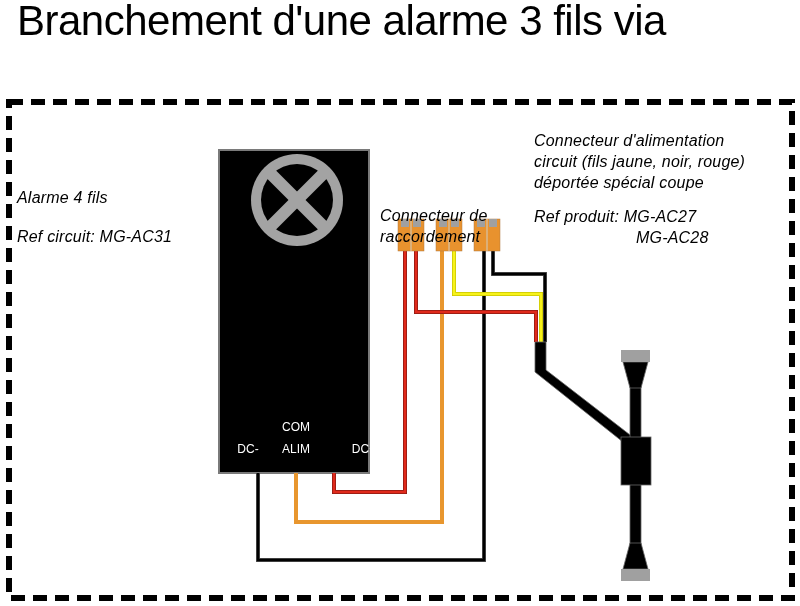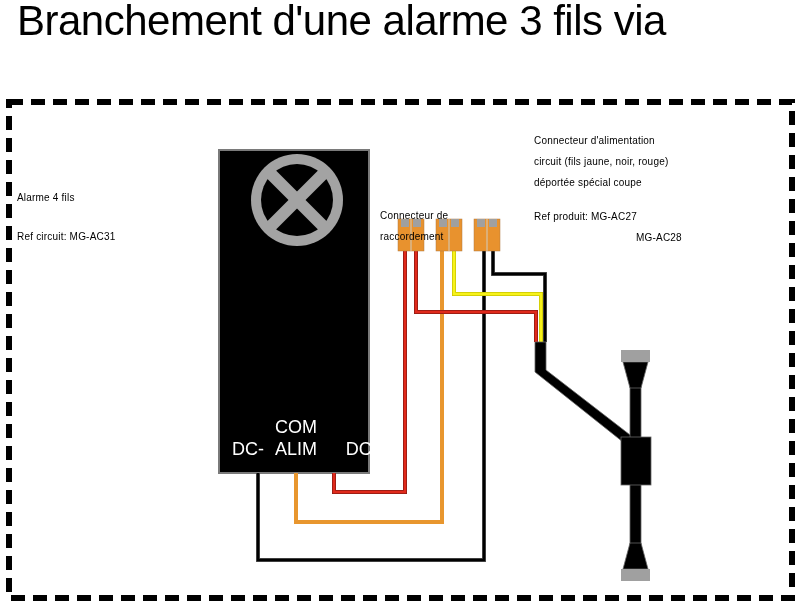--- a/index.html
+++ b/index.html
@@ -1,22 +1,22 @@
 <!DOCTYPE html>
 <html><head>
 <meta charset="utf-8">
 <style>
   html, body { margin: 0; padding: 0; background: #ffffff; }
   body { width: 800px; height: 606px; position: relative; overflow: hidden;
          font-family: "Liberation Sans", "DejaVu Sans", sans-serif; color: #000; }
   .title { position: absolute; left: 17px; top: -4px; font-size: 42px; line-height: 49px;
            letter-spacing: -0.5px; white-space: nowrap; font-weight: 400; }
   .frame { position: absolute; left: 0; top: 0; width: 800px; height: 606px; }
-  .lbl { position: absolute; font-size: 10px; line-height: 21px; white-space: nowrap; letter-spacing: 0.2px; }
-  .dev-text { position: absolute; color: #fff; font-size: 18px; line-height: 22px; text-align: center; white-space: nowrap; }
+  .lbl { position: absolute; font-size: 16px; line-height: 21px; white-space: nowrap; letter-spacing: 0.2px; font-style: italic; }
+  .dev-text { position: absolute; color: #fff; font-size: 12px; line-height: 22px; text-align: center; white-space: nowrap; }
 </style>
 </head>
 <body>
 
 <div class="title">
   <div>Branchement d'une alarme 3 fils via</div>
 </div>
 
 <svg class="frame" viewBox="0 0 800 606" xmlns="http://www.w3.org/2000/svg">
 

